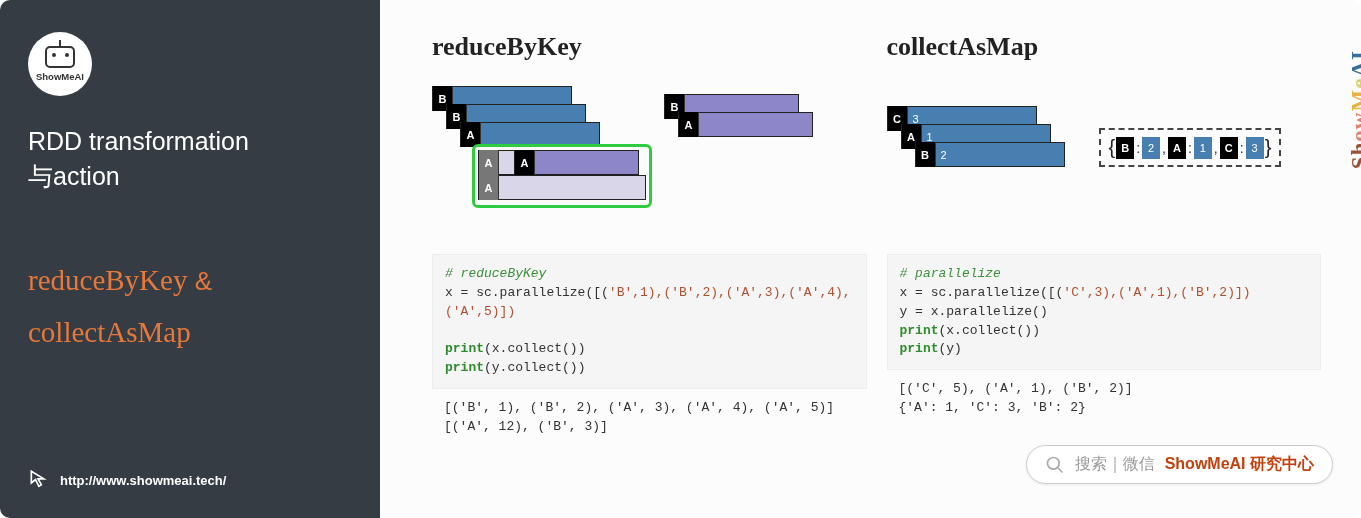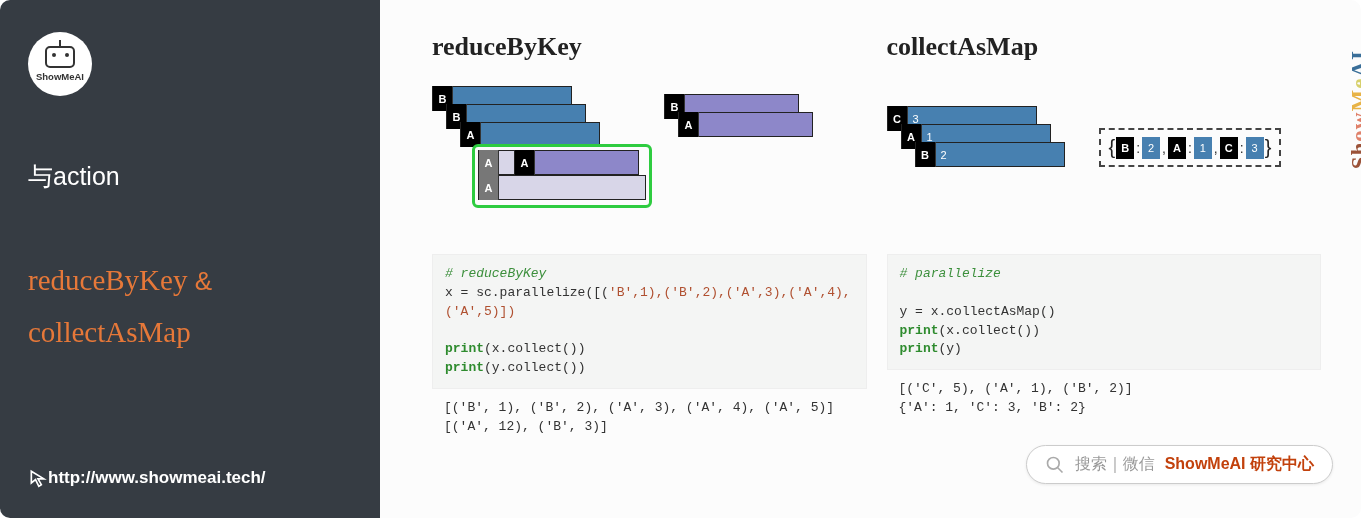--- a/index.html
+++ b/index.html
@@ -6,21 +6,21 @@
   body { width:1361px; height:518px; font-family:Arial,Helvetica,sans-serif; background:#fff; display:flex; border-radius:10px; overflow:hidden; }
   .sidebar { width:380px; height:518px; background:#363c43; color:#fff; padding:32px 28px 28px 28px; display:flex; flex-direction:column; position:relative; }
   .logo { width:64px; height:64px; border-radius:50%; background:#fff; display:flex; flex-direction:column; align-items:center; justify-content:center; margin-bottom:28px; }
   .logo-robot { width:30px; height:22px; border:2.5px solid #333; border-radius:5px; position:relative; }
   .logo-robot::before { content:''; position:absolute; top:-8px; left:50%; width:2px; height:7px; background:#333; transform:translateX(-50%); }
   .logo-robot::after { content:''; position:absolute; top:5px; left:5px; width:4px; height:4px; background:#333; border-radius:50%; box-shadow:13px 0 0 #333; }
   .logo-text { font-size:9.5px; font-weight:bold; color:#333; margin-top:3px; }
   .sidebar-title { font-size:25px; color:#fff; margin-bottom:60px; line-height:1.4; }
   .sidebar-highlight { font-family:'Comic Sans MS','Chalkboard',cursive; font-size:29px; color:#e67839; line-height:1.8; }
   .sidebar-highlight .amp { color:#e67839; font-family:Arial; font-size:26px; }
-  .sidebar-link { position:absolute; bottom:30px; left:28px; color:#fff; font-size:17px; font-weight:bold; display:flex; align-items:flex-start; gap:0; }
+  .sidebar-link { position:absolute; bottom:30px; left:28px; color:#fff; font-size:13px; font-weight:bold; display:flex; align-items:flex-end; gap:12px; }
   .cursor-icon { width:20px; height:20px; position:relative; }
   .cursor-icon svg { width:100%; height:100%; }
   .main { flex:1; background:#fcfcfc; position:relative; padding:32px 0 0 0; }
   .main-cols { display:flex; gap:20px; padding:0 40px 0 52px; }
   .col { flex:1; }
   .col-title { font-family:'Comic Sans MS','Chalkboard',cursive; font-size:26px; font-weight:bold; color:#222; margin-bottom:24px; }
   .diag-row { display:flex; align-items:flex-start; gap:32px; height:150px; position:relative; }
   
   .stack { position:relative; }
   .bar { height:25px; border:1px solid #222; position:relative; display:flex; align-items:center; }
@@ -52,21 +52,21 @@
 </style>
 </head>
 <body>
 
 <div class="sidebar">
   <div class="logo">
     <div class="logo-robot"></div>
     <div class="logo-text">ShowMeAI</div>
   </div>
   <div class="sidebar-title">
-    <br>
+    <span>RDD transformation</span><br>
     <span>与action</span>
   </div>
   <div class="sidebar-highlight">
     <span>reduceByKey</span>
     <span class="amp">&amp;</span><br>
     <span>collectAsMap</span>
   </div>
   <div class="sidebar-link">
     <span class="cursor-icon">
       <svg viewBox="0 0 24 24" fill="none" stroke="#fff" stroke-width="2">
@@ -171,22 +171,22 @@
 <span><span class="kw">print</span><span>(y.collect())</span></span>
       </div>
       <div class="code-out">
 <span>[('B', 1), ('B', 2), ('A', 3), ('A', 4), ('A', 5)]</span><br>
 <span>[('A', 12), ('B', 3)]</span>
       </div>
     </div>
     <div class="code-block">
       <div class="code-in">
 <span class="cm"># parallelize</span><br>
-<br>
-<span>y = x.collectAsMap()</span><br>
+<span><span>x = sc.parallelize([(</span><span class="str">'C',3),('A',1),('B',2)])</span></span><br>
+<span>y = x.parallelize()</span><br>
 <span><span class="kw">print</span><span>(x.collect())</span></span><br>
 <span><span class="kw">print</span><span>(y)</span></span>
       </div>
       <div class="code-out">
 <span>[('C', 5), ('A', 1), ('B', 2)]</span><br>
 <span>{'A': 1, 'C': 3, 'B': 2}</span>
       </div>
     </div>
   </div>
 

